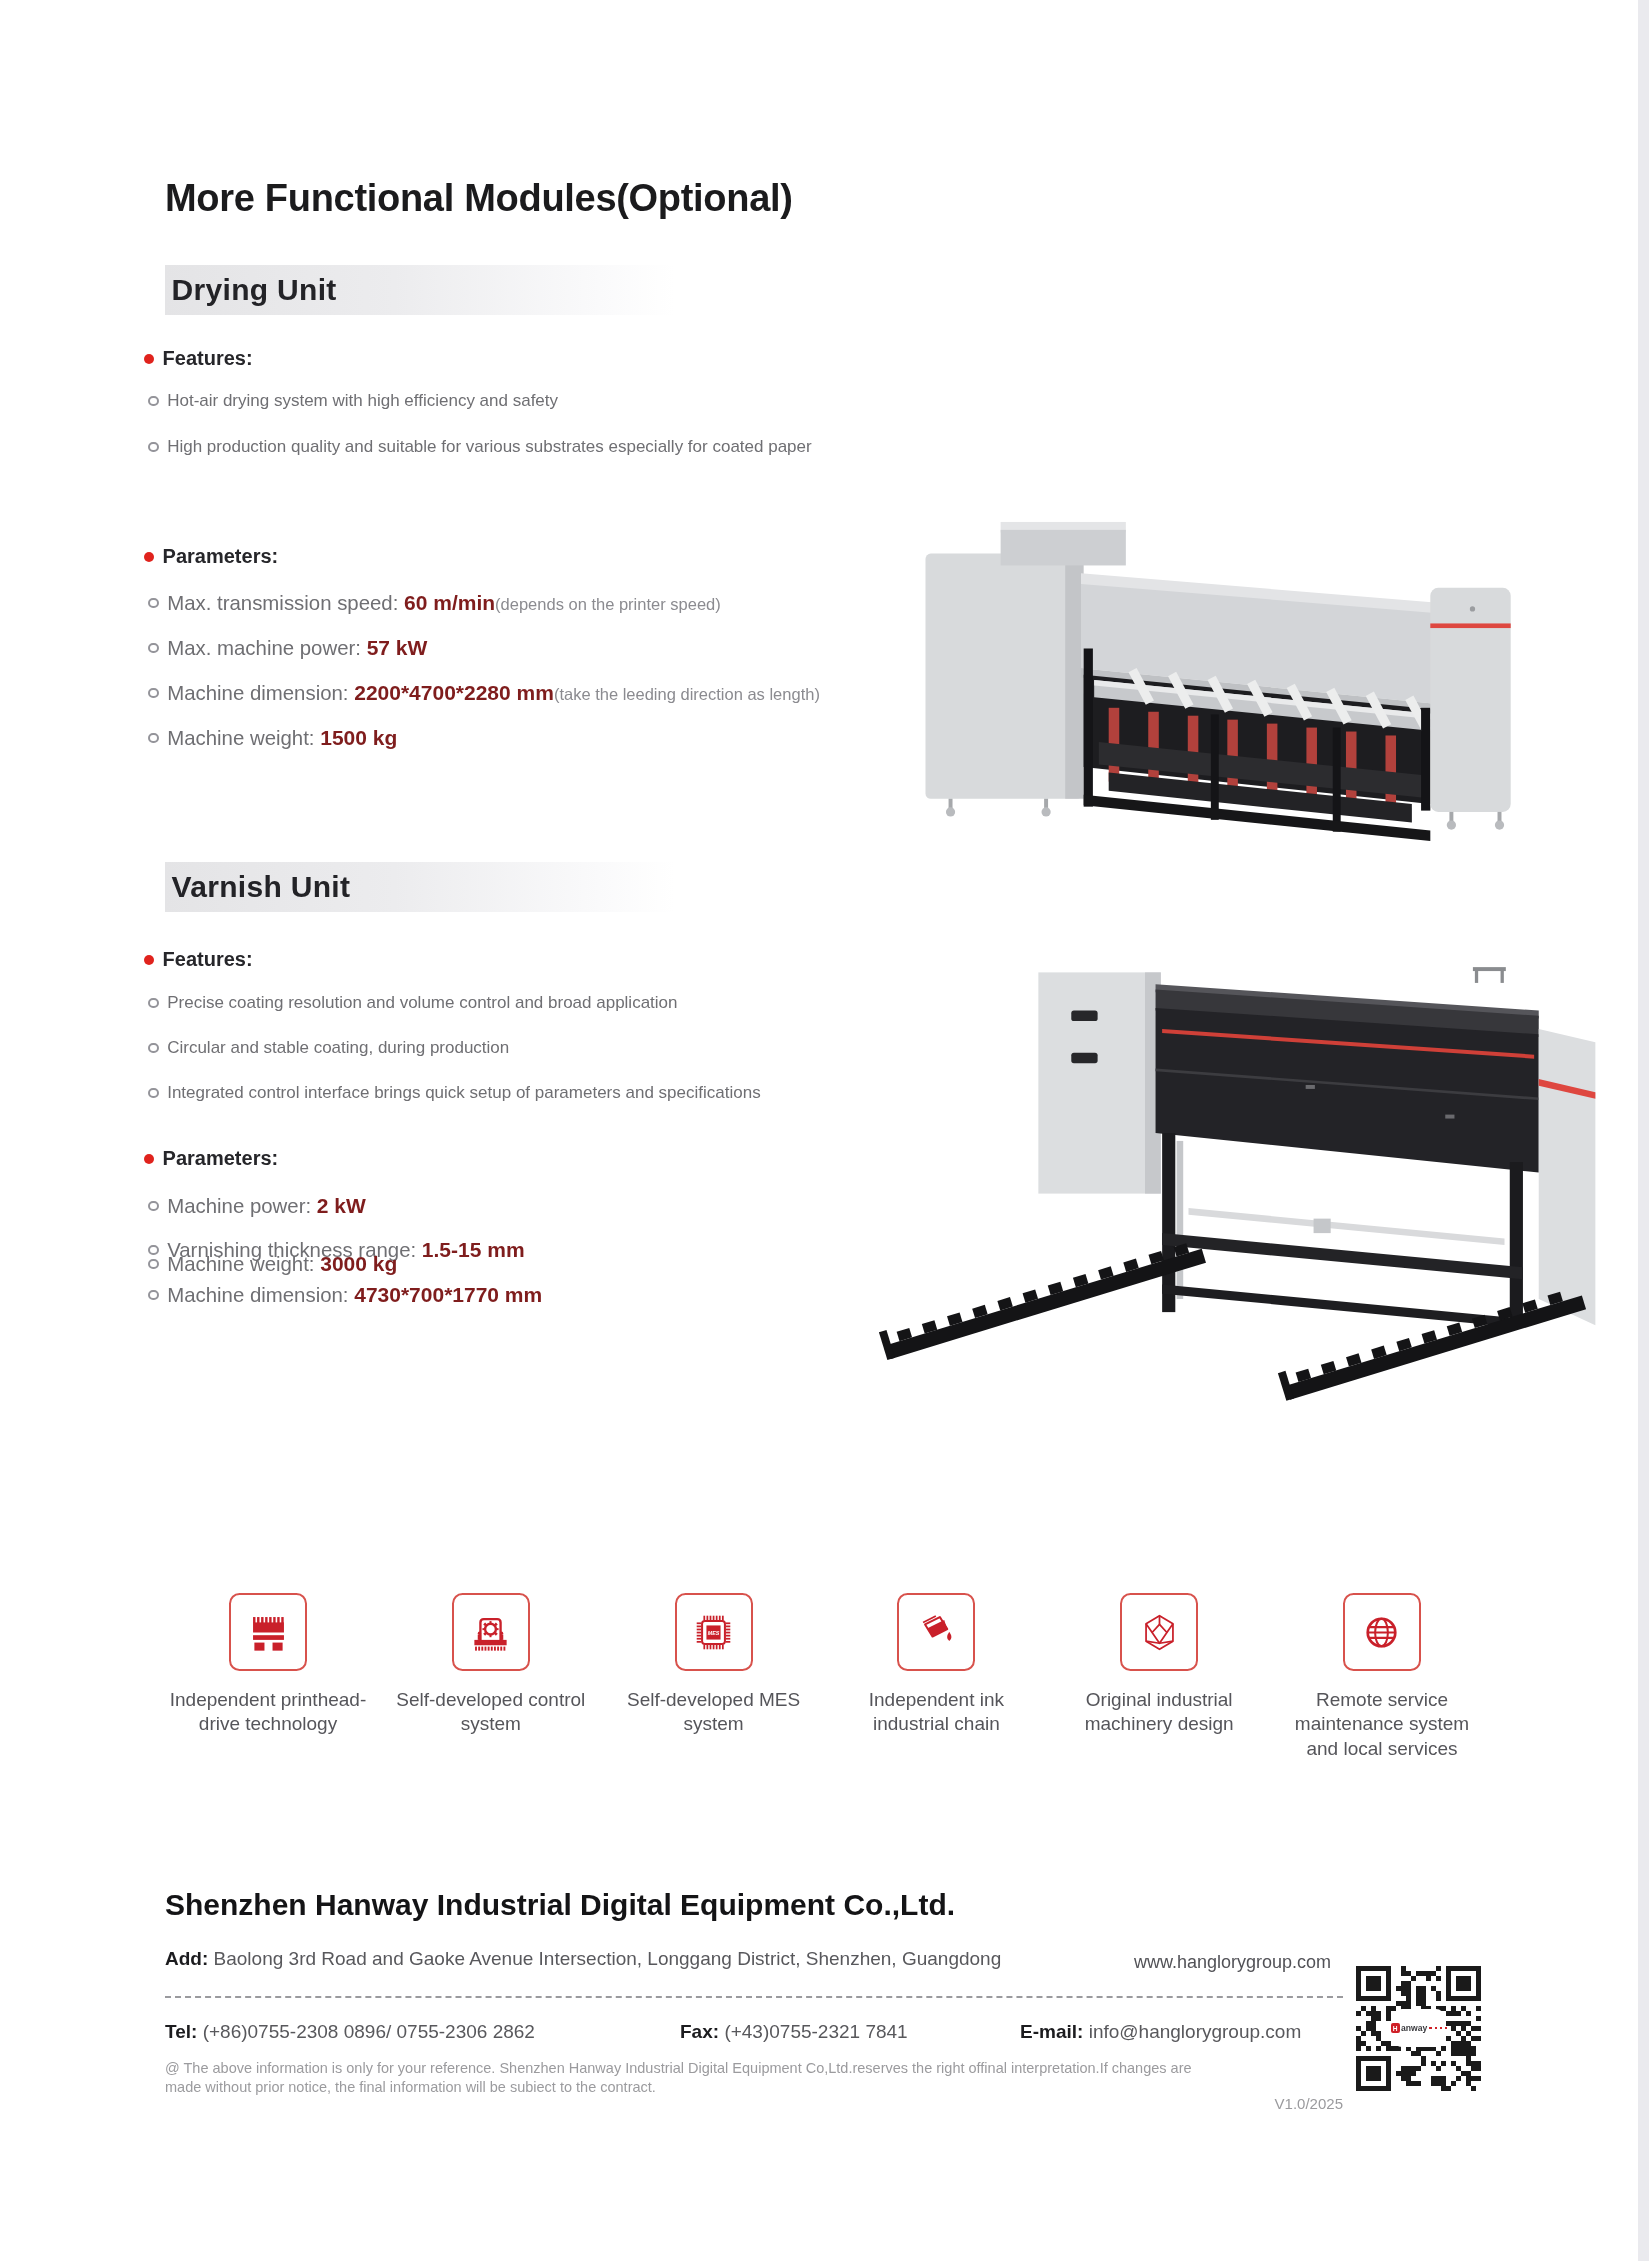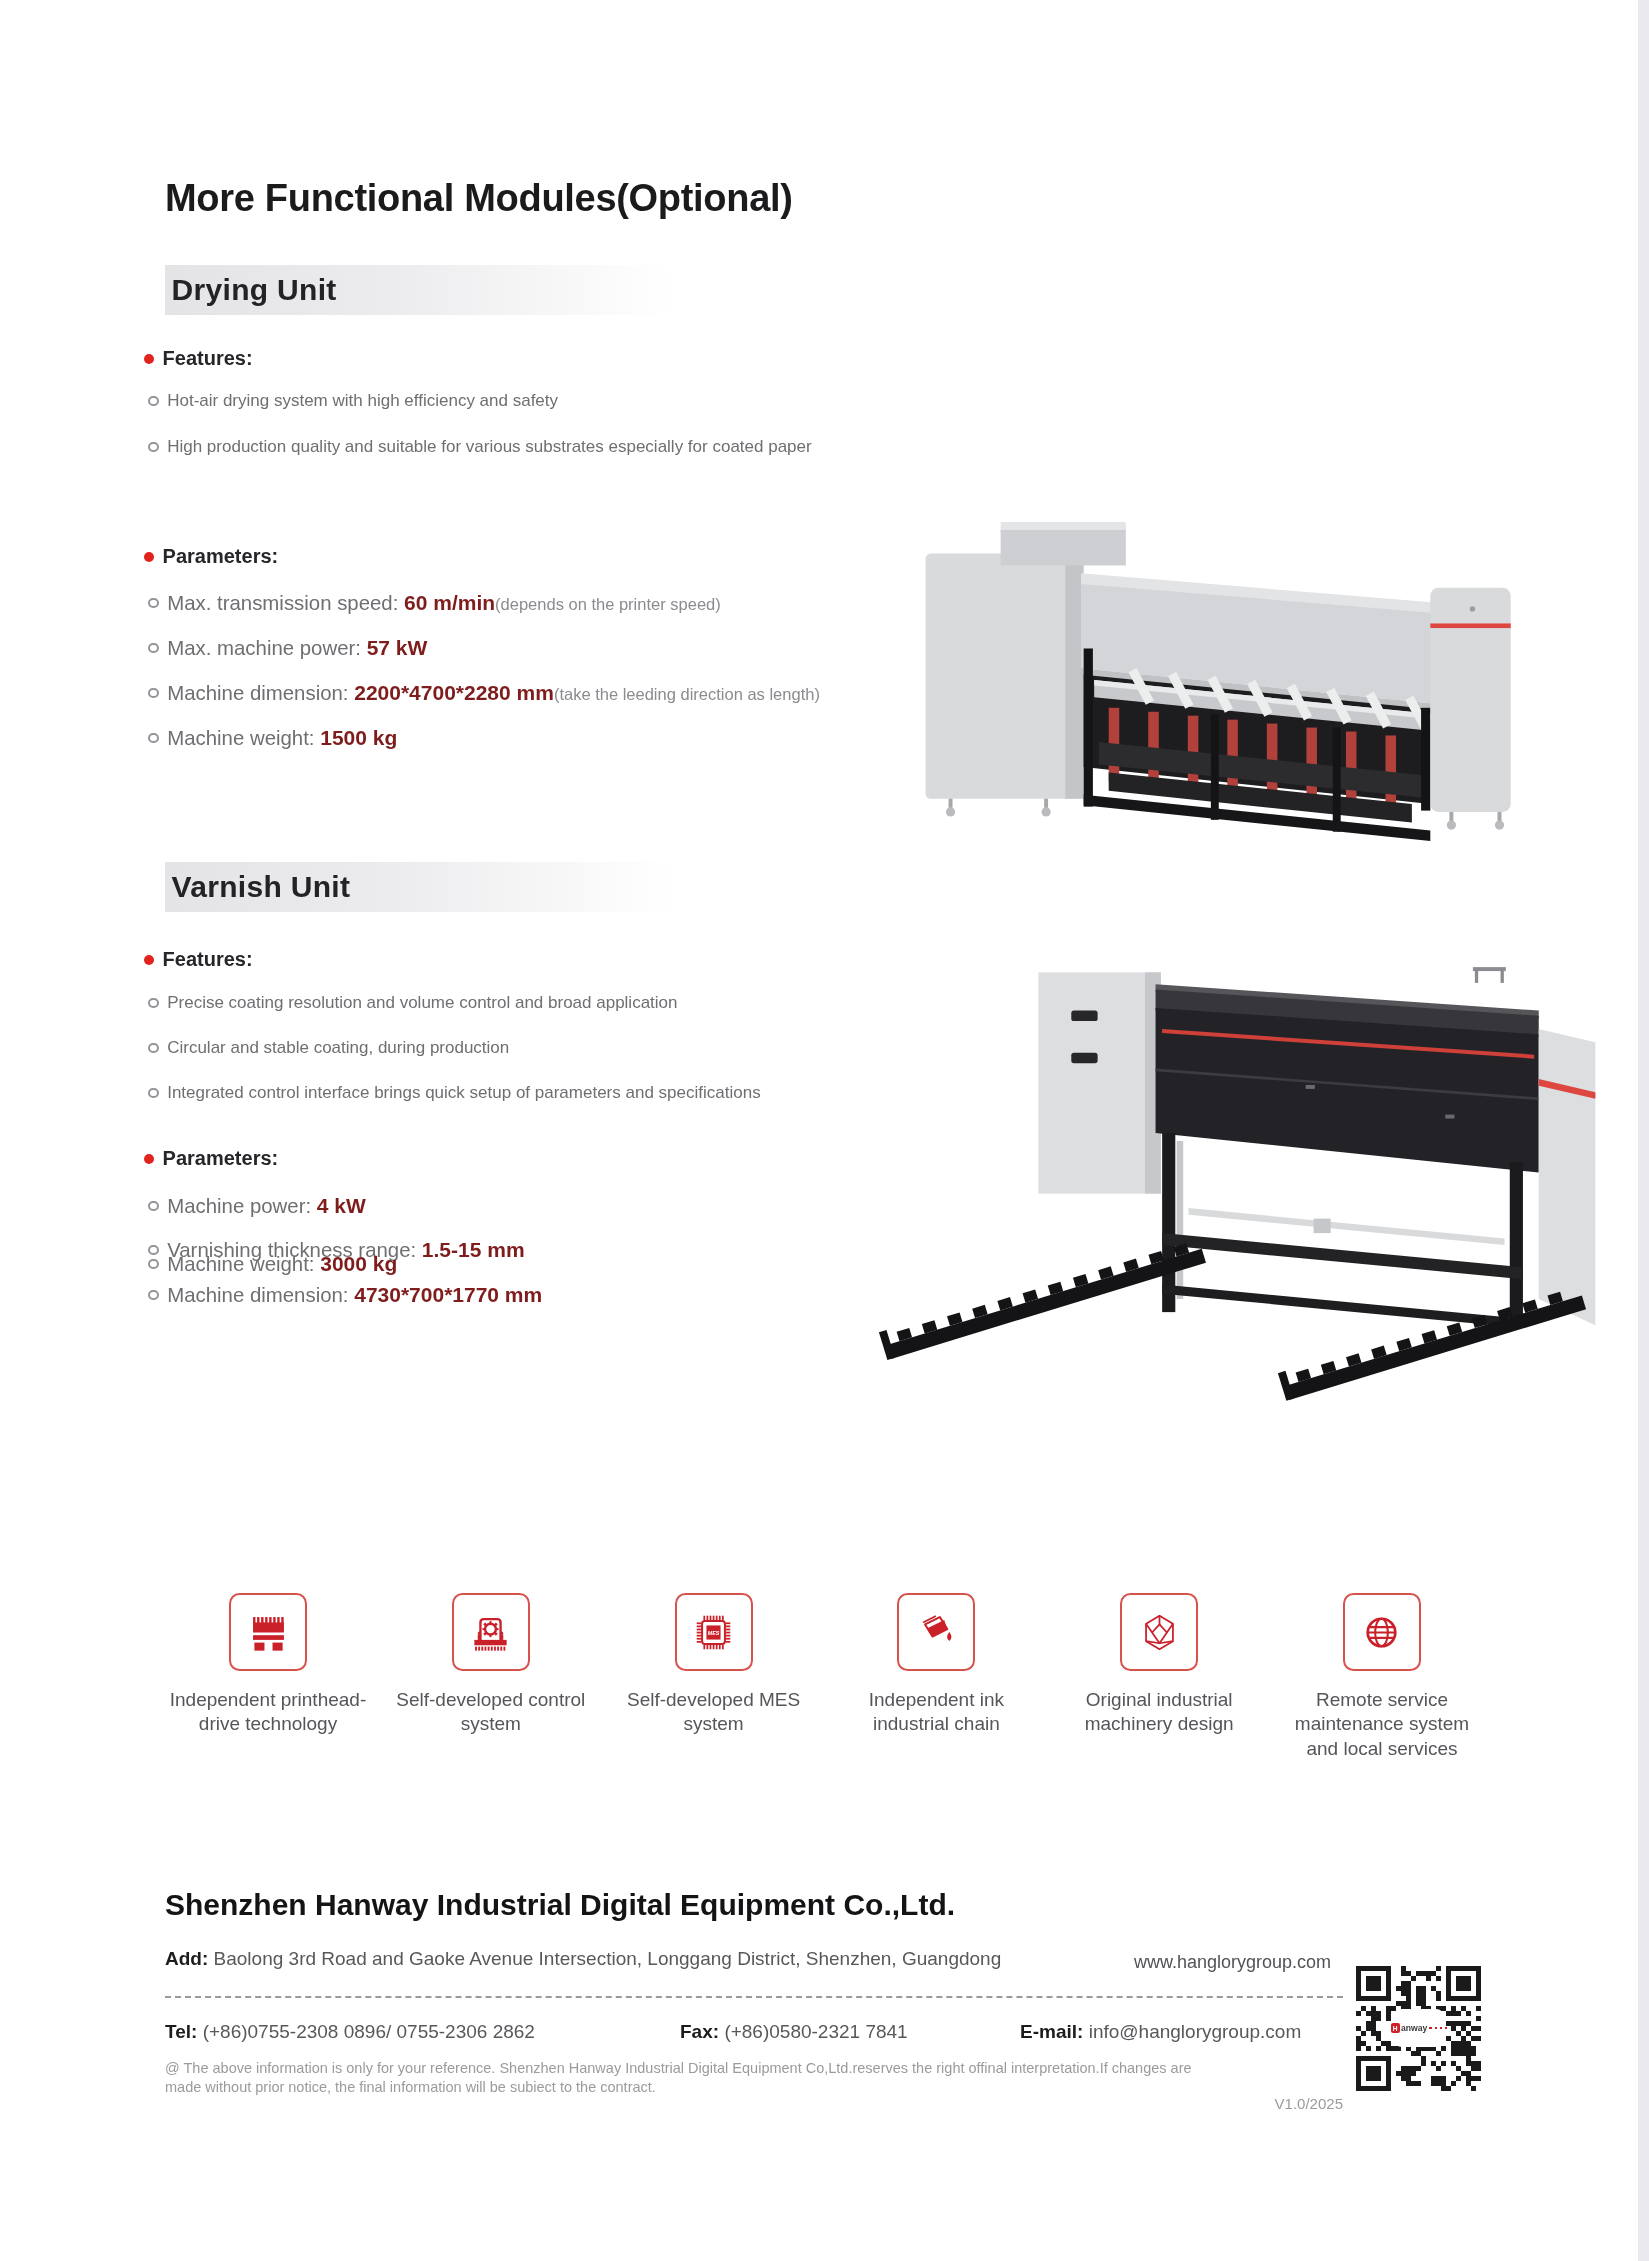--- a/index.html
+++ b/index.html
@@ -177,21 +177,21 @@
     <span class="ring"></span>
     <span class="ftext">Integrated control interface brings quick setup of parameters and specifications</span>
   </div>
 
   <div class="bullet-head" style="top:1147px">
     <span class="dot"></span>
     <span class="bh-label">Parameters:</span>
   </div>
   <div class="feat" style="top:1194px">
     <span class="ring"></span>
-    <span><span class="plabel">Machine power: </span><span class="pvalue">4 kW</span></span>
+    <span><span class="plabel">Machine power: </span><span class="pvalue">2 kW</span></span>
   </div>
   <div class="feat" style="top:1238px">
     <span class="ring"></span>
     <span><span class="plabel">Varnishing thickness range: </span><span class="pvalue">1.5-15 mm</span></span>
   </div>
   <div class="feat" style="top:1283px">
     <span class="ring"></span>
     <span><span class="plabel">Machine dimension: </span><span class="pvalue">4730*700*1770 mm</span></span>
   </div>
   <div class="feat" style="top:1252px">
@@ -401,21 +401,21 @@
     <b>Add:</b><span>Baolong 3rd Road and Gaoke Avenue Intersection, Longgang District, Shenzhen, Guangdong</span>
   </div>
   <div class="website">www.hanglorygroup.com</div>
 
   <div class="dashes"></div>
 
   <div class="contact c-tel">
     <b>Tel:</b><span>(+86)0755-2308 0896/ 0755-2306 2862</span>
   </div>
   <div class="contact c-fax">
-    <b>Fax:</b><span>(+86)0580-2321 7841</span>
+    <b>Fax:</b><span>(+43)0755-2321 7841</span>
   </div>
   <div class="contact c-email">
     <b>E-mail:</b><span>info@hanglorygroup.com</span>
   </div>
 
   <div class="disclaimer d1">@ The above information is only for your reference. Shenzhen Hanway Industrial Digital Equipment Co,Ltd.reserves the right offinal interpretation.If changes are</div>
   <div class="disclaimer d2">made without prior notice, the final information will be subiect to the contract.</div>
   <div class="version">V1.0/2025</div>
 
   <div class="qr-wrap">

